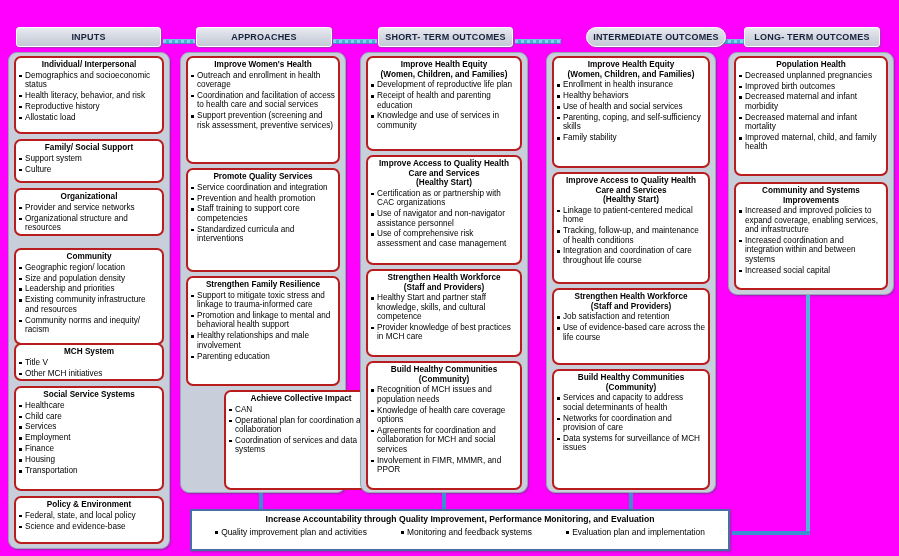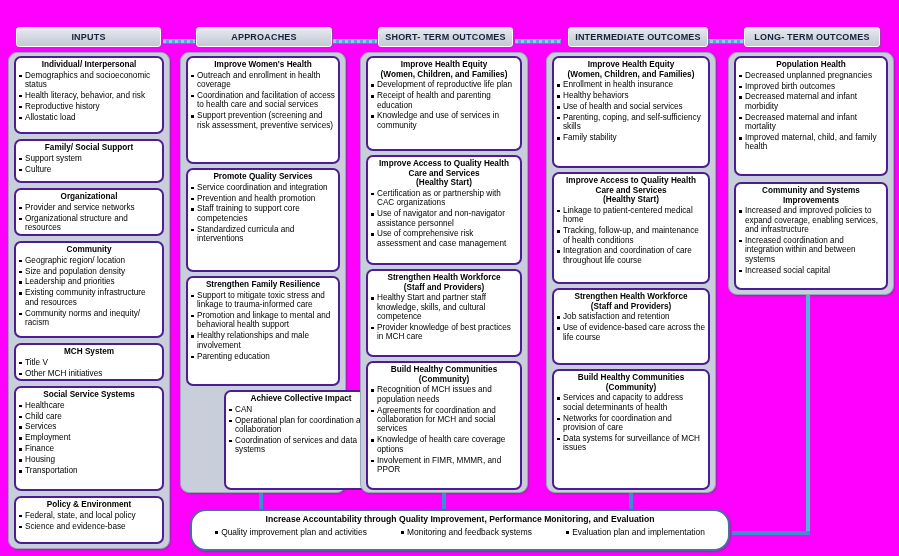--- a/index.html
+++ b/index.html
@@ -44,21 +44,21 @@
     background: #C8CEDA;
     border: 1px solid #9AA4B8;
     border-radius: 9px;
     box-shadow: 1px 1px 2px rgba(60,70,95,.5);
   }
 
   
   .box {
     position: absolute;
     background: #FFFFFF;
-    border: 2px solid #4c1d95;
+    border: 2px solid #b91c1c;
     border-radius: 7px;
     padding: 2px 3px 2px 3px;
     overflow: hidden;
   }
   .box-title {
     text-align: center;
     font-size: 8.2px;
     font-weight: bold;
     color: #000;
     line-height: 9.6px;
@@ -78,21 +78,21 @@
     content: "";
     position: absolute; left: 0px; top: 4px;
     width: 2.5px; height: 2.5px; background: #000;
   }
 
   
   #bottom-bar {
     position: absolute;
     background: #FFFFFF;
     border: 2px solid #4A6FA8;
-    border-radius: 16px;
+    border-radius: 0;
     box-shadow: 1px 1px 2px rgba(60,70,95,.5);
     padding: 3px 6px;
   }
   #bottom-bar .bb-title {
     text-align: center; font-size: 8.6px; font-weight: bold; color:#000;
     margin-bottom: 3px; white-space: nowrap;
   }
   .bb-row { display: flex; justify-content: space-around; align-items: flex-start; }
   .bb-row li {
     position: relative; list-style: none;
@@ -129,21 +129,21 @@
         <li>Culture</li>
       </ul>
     </div>
     <div class="box" style="left: 14px; top: 188px; width: 150px; height: 48px;">
       <div class="box-title">Organizational</div>
       <ul class="bullets">
         <li>Provider and service networks</li>
         <li>Organizational structure and resources</li>
       </ul>
     </div>
-    <div class="box" style="left: 14px; top: 241px; width: 150px; height: 97px;">
+    <div class="box" style="left: 14px; top: 248px; width: 150px; height: 97px;">
       <div class="box-title">Community</div>
       <ul class="bullets">
         <li>Geographic region/ location</li>
         <li>Size and population density</li>
         <li>Leadership and priorities</li>
         <li>Existing community infrastructure and resources</li>
         <li>Community norms and inequity/ racism</li>
       </ul>
     </div>
     <div class="box" style="left: 14px; top: 343px; width: 150px; height: 38px;">
@@ -234,27 +234,27 @@
       <ul class="bullets">
         <li>Healthy Start and partner staff knowledge, skills, and cultural competence</li>
         <li>Provider knowledge of best practices in MCH care</li>
       </ul>
     </div>
     <div class="box" style="left: 366px; top: 361px; width: 156px; height: 129px;">
       <div class="box-title">Build Healthy Communities
 (Community)</div>
       <ul class="bullets">
         <li>Recognition of MCH issues and population needs</li>
+        <li>Knowledge of health care coverage options</li>
         <li>Agreements for coordination and collaboration for MCH and social services</li>
-        <li>Knowledge of health care coverage options</li>
         <li>Involvement in FIMR, MMMR, and PPOR</li>
       </ul>
     </div>
     <div class="col-panel" style="left: 546px; top: 52px; width: 170px; height: 441px;"></div>
-    <div class="col-header" style="left: 568px; top: 27px; width: 140px;">INTERMEDIATE OUTCOMES</div>
+    <div class="col-header" style="left: 586px; top: 27px; width: 140px; border-radius: 10px;">INTERMEDIATE OUTCOMES</div>
     <div class="box" style="left: 552px; top: 56px; width: 158px; height: 112px;">
       <div class="box-title">Improve Health Equity
 (Women, Children, and Families)</div>
       <ul class="bullets">
         <li>Enrollment in health insurance</li>
         <li>Healthy behaviors</li>
         <li>Use of health and social services</li>
         <li>Parenting, coping, and self-sufficiency skills</li>
         <li>Family stability</li>
       </ul>

